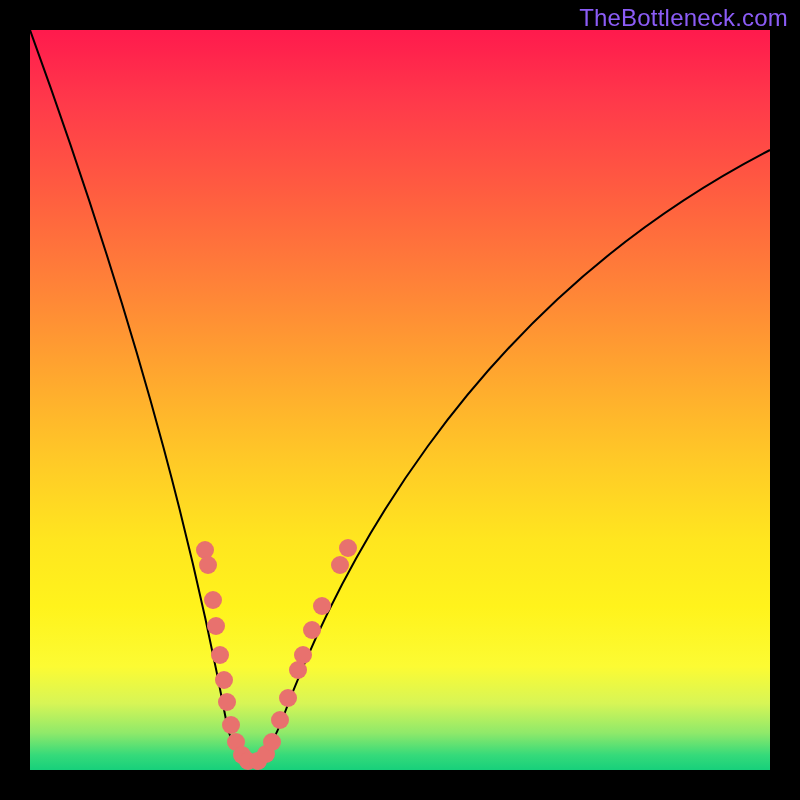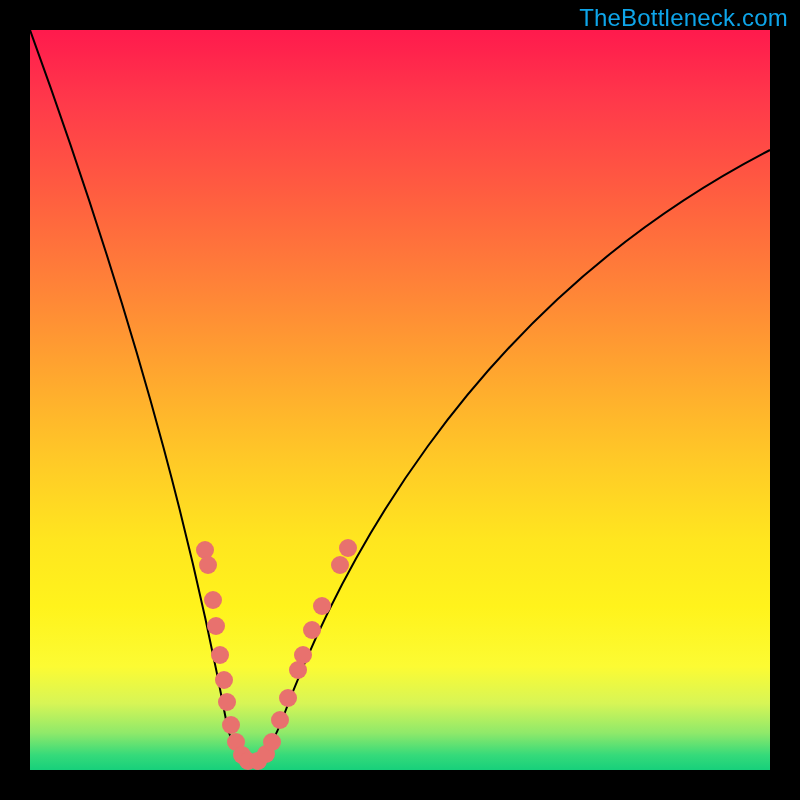--- a/index.html
+++ b/index.html
@@ -44,21 +44,21 @@
       #d7f556 91%,
       #8fe96a 95%,
       #35da7a 98%,
       #17d07b 100%
     );
   }
   .watermark {
     position: absolute;
     top: 4px;
     right: 12px;
-    color: #0ea5e9;
+    color: #8b5cf6;
     font-size: 24px;
     font-weight: 500;
     letter-spacing: 0.2px;
     user-select: none;
   }
   svg.curve {
     position: absolute;
     inset: 0;
   }
 </style>

